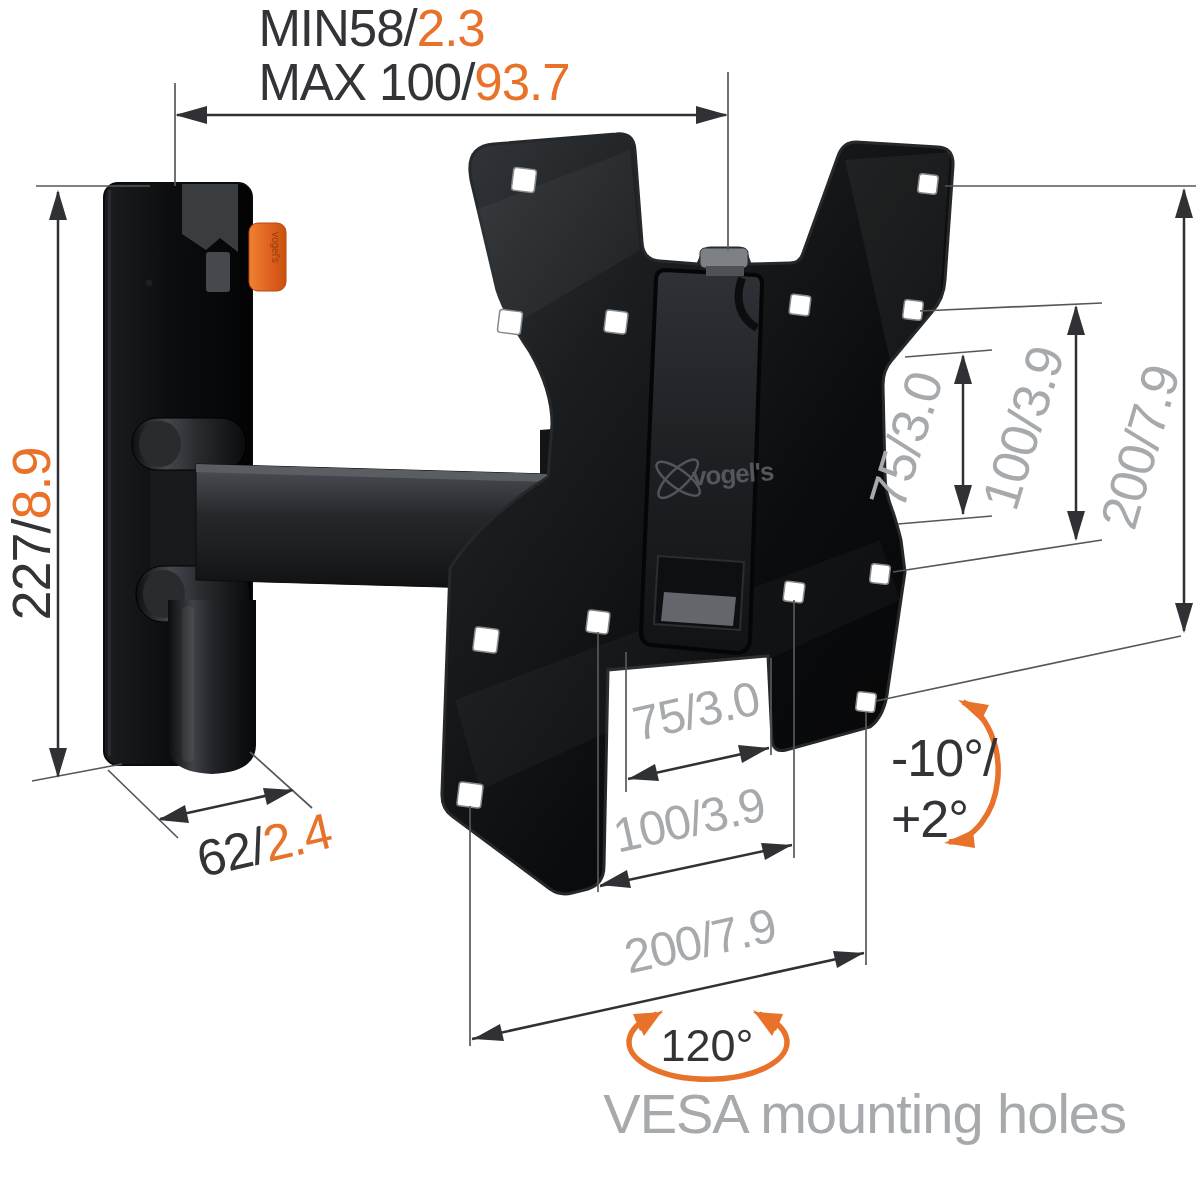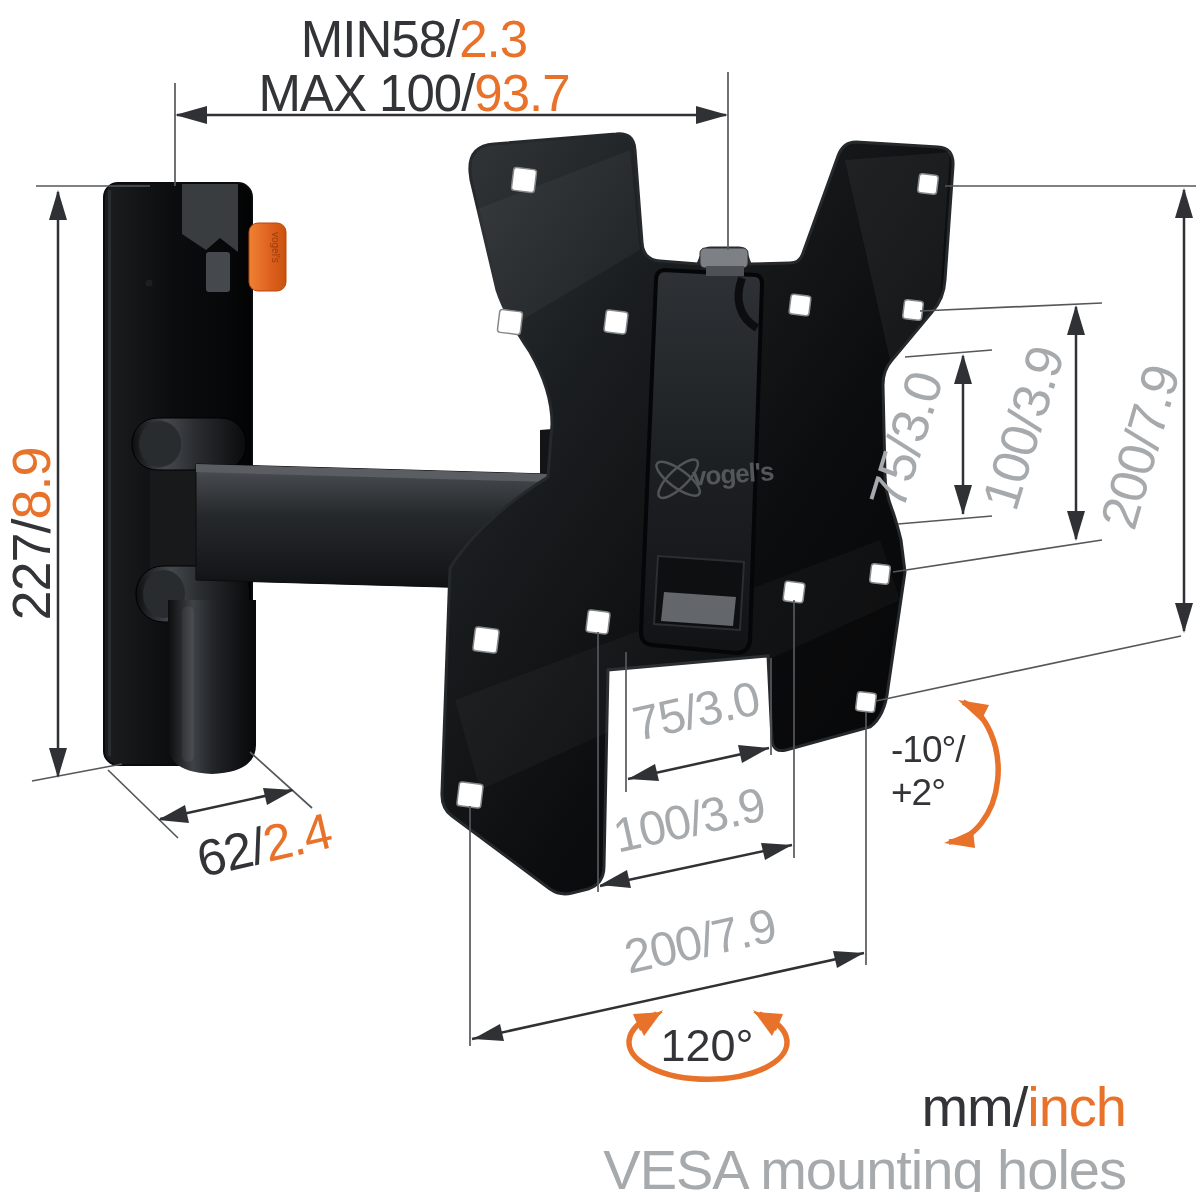--- a/index.html
+++ b/index.html
@@ -2,30 +2,30 @@
 <html><head>
 <meta charset="utf-8">
 <style>
   html,body{margin:0;padding:0;background:#ffffff;}
   .canvas{position:relative;width:1200px;height:1192px;background:#ffffff;overflow:hidden;
           font-family:"Liberation Sans",sans-serif;}
   svg{position:absolute;left:0;top:0;}
   .lbl{position:absolute;color:#323437;white-space:nowrap;letter-spacing:-1px;}
   .orange{color:#e8722a;}
   .gray{color:#a7aaad;}
-  .lbl-top{left:414px;top:2px;transform:translateX(-50%);font-size:51px;line-height:1.06;text-align:center;margin-top:11px;}
+  .lbl-top{left:414px;top:2px;transform:translateX(-50%);font-size:51px;line-height:1.06;}
   .lbl-227{left:31px;top:534px;font-size:54px;transform:translate(-50%,-50%) rotate(-90deg);}
   .lbl-62{left:264px;top:845px;font-size:51px;transform:translate(-50%,-50%) rotate(-13deg);}
   .lbl-r75 {left:906px;top:440px;font-size:52px;transform:translate(-50%,-50%) rotate(-73deg);}
   .lbl-r100{left:1023px;top:428px;font-size:52px;transform:translate(-50%,-50%) rotate(-73deg);}
   .lbl-r200{left:1140px;top:447px;font-size:52px;transform:translate(-50%,-50%) rotate(-74deg);}
   .lbl-b75 {left:696px;top:711px;font-size:48px;transform:translate(-50%,-50%) rotate(-12.5deg);}
   .lbl-b100{left:689px;top:820px;font-size:48px;transform:translate(-50%,-50%) rotate(-12.5deg);}
   .lbl-b200{left:700px;top:941px;font-size:48px;transform:translate(-50%,-50%) rotate(-12.5deg);}
-  .lbl-tilt{left:891px;top:728px;font-size:37px;line-height:1.17;}
+  .lbl-tilt{left:891px;top:728px;font-size:52px;line-height:1.17;}
   .lbl-swivel{left:707px;top:1046px;font-size:45px;transform:translate(-50%,-50%);letter-spacing:0;}
   .lbl-footer{right:74px;top:1079px;text-align:right;font-size:56px;line-height:1.0;}
   .lbl-footer .line2{margin-top:7px;}
 </style>
 </head>
 <body>
 
 <div class="canvas">
 
 <svg width="1200" height="1192" viewBox="0 0 1200 1192">
@@ -264,19 +264,16 @@
 <div class="lbl gray lbl-b200">200/7.9</div>
 
 <div class="lbl lbl-tilt">
   <div>-10°/</div>
   <div>+2°</div>
 </div>
 
 <div class="lbl lbl-swivel">120°</div>
 
 <div class="lbl lbl-footer">
-  <div>
-    <span>mm/</span><span class="orange">inch</span>
-  </div>
   <div class="line2 gray">VESA mounting holes</div>
 </div>
 
 </div>
 
 </body></html>

